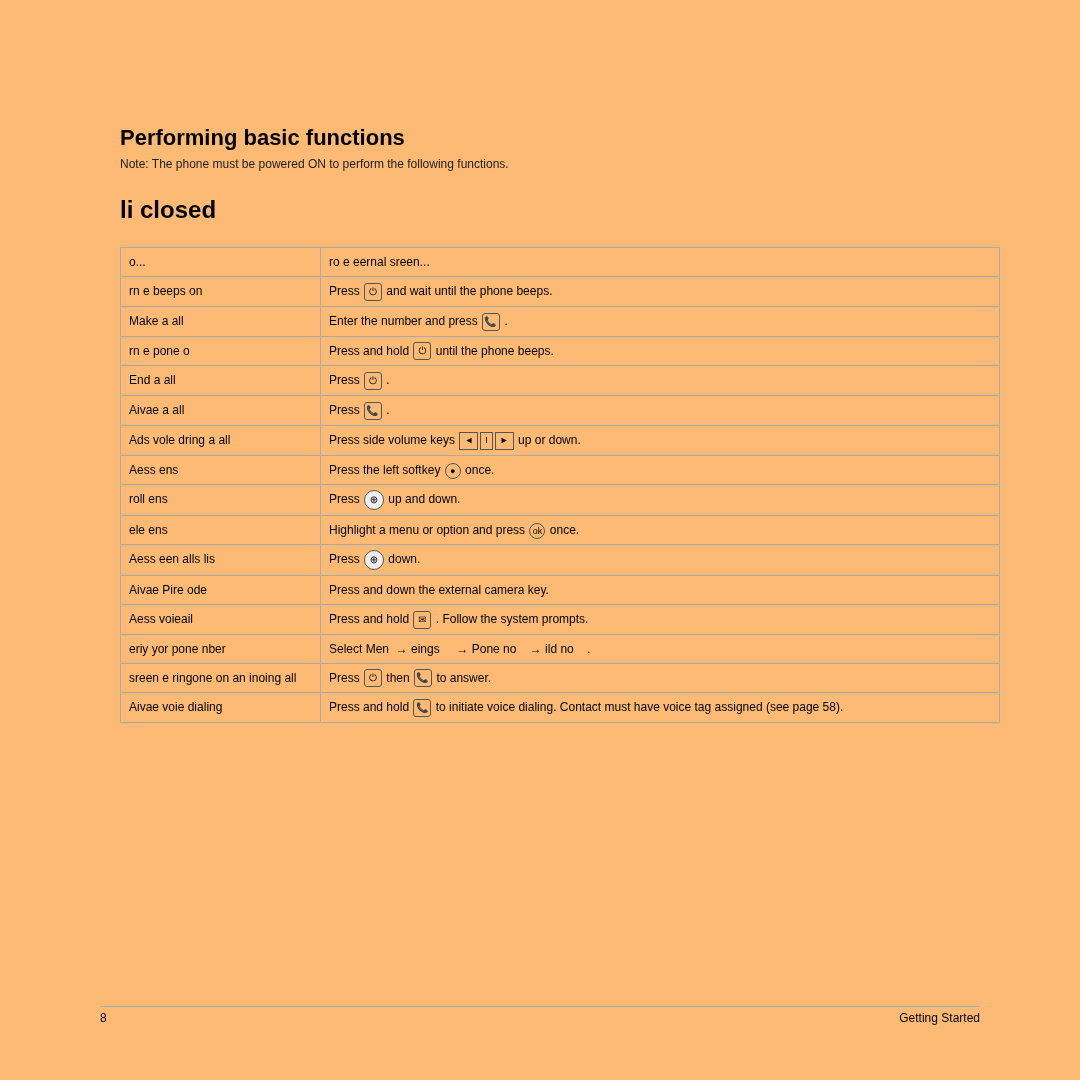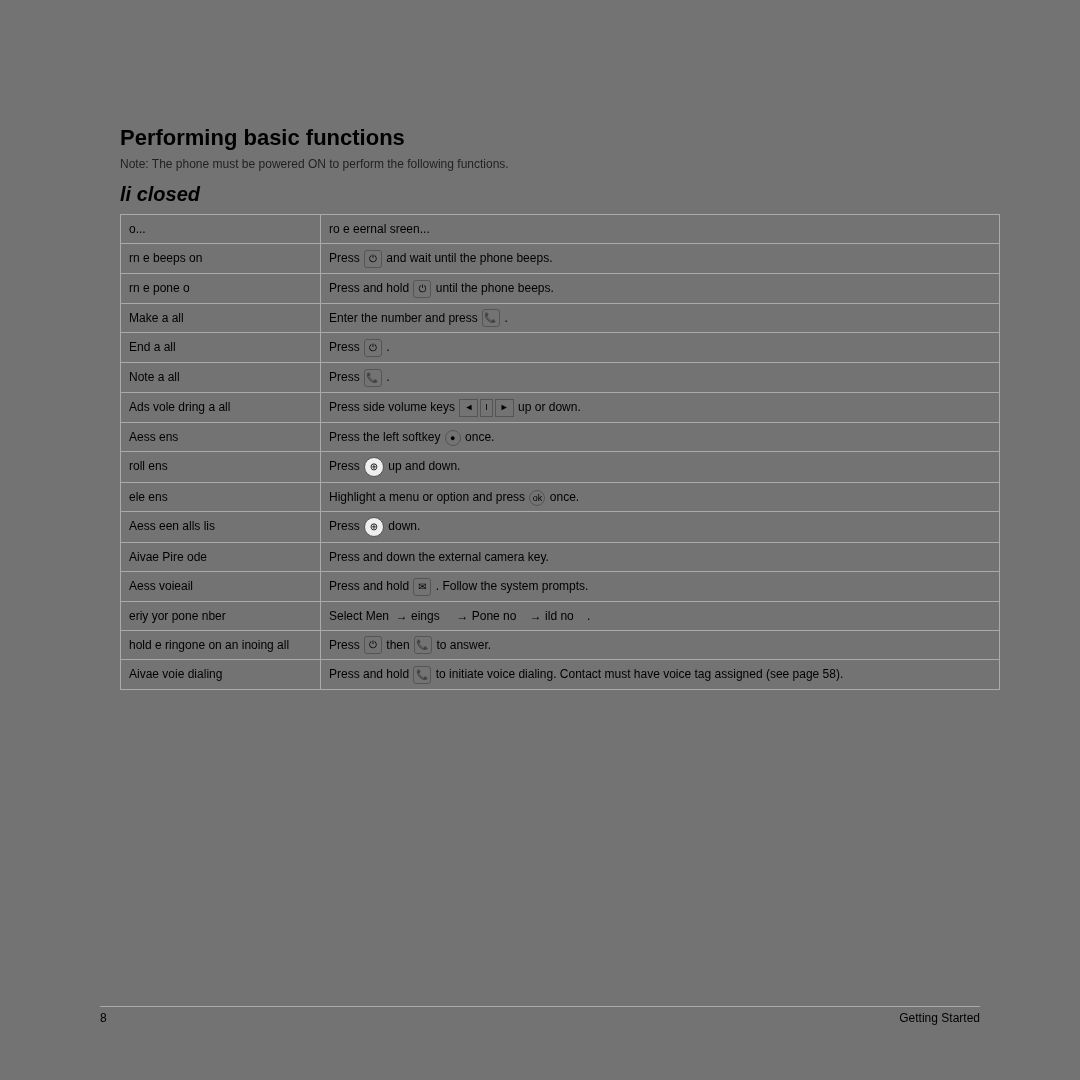--- a/index.html
+++ b/index.html
@@ -8,21 +8,21 @@
       font-family: Arial, Helvetica, sans-serif;
       width: 1080px;
       height: 1080px;
       overflow: hidden;
       position: relative;
     }
 
     .page {
       width: 1080px;
       height: 1080px;
-      background: #737373;
+      background: #fdba74;
       position: relative;
       padding: 60px 80px 60px 120px;
     }
 
     
     .corner-mark {
       position: absolute;
       width: 60px;
       height: 60px;
     }
@@ -54,29 +54,28 @@
     }
 
     .section-title {
       font-size: 22px;
       font-weight: bold;
       margin-bottom: 6px;
     }
 
     .note-text {
       font-size: 12px;
-      margin-bottom: 12px;
+      margin-bottom: 25px;
       color: #222;
     }
 
     .sub-title {
-      font-size: 20px;
+      font-size: 24px;
       font-weight: bold;
-      margin-bottom: 8px;
-      font-style: italic;
+      margin-bottom: 23px;
     }
 
     table {
       width: 100%;
       border-collapse: collapse;
       font-size: 12px;
     }
 
     table td {
       border: 1px solid #aaa;
@@ -252,36 +251,36 @@
         <td>o...</td>
         <td>ro e eernal sreen...</td>
       </tr>
 
       <tr>
         <td>rn e beeps on</td>
         <td>Press <span class="icon-btn">⏻</span> and wait until the phone beeps.</td>
       </tr>
 
       <tr>
+        <td>Make a all</td>
+        <td>Enter the number and press <span class="icon-btn">📞</span> .</td>
+      </tr>
+
+      <tr>
         <td>rn e pone o</td>
         <td>Press and hold <span class="icon-btn">⏻</span> until the phone beeps.</td>
       </tr>
 
       <tr>
-        <td>Make a all</td>
-        <td>Enter the number and press <span class="icon-btn">📞</span> .</td>
-      </tr>
-
-      <tr>
         <td>End a all</td>
         <td>Press <span class="icon-btn">⏻</span> .</td>
       </tr>
 
       <tr>
-        <td>Note a all</td>
+        <td>Aivae a all</td>
         <td>Press <span class="icon-btn">📞</span> .</td>
       </tr>
 
       <tr>
         <td>Ads vole dring a all</td>
         <td>Press side volume keys <span class="icon-vol">◄</span><span class="icon-vol">I</span><span class="icon-vol">►</span> up or down.</td>
       </tr>
 
 
       <tr>
@@ -314,21 +313,21 @@
         <td>Aess voieail</td>
         <td>Press and hold <span class="icon-btn">✉</span> . Follow the system prompts.</td>
       </tr>
 
       <tr>
         <td>eriy yor pone nber</td>
         <td>Select Men &nbsp;→ eings &nbsp;&nbsp;&nbsp;&nbsp;→ Pone no &nbsp;&nbsp;&nbsp;→ ild no &nbsp;&nbsp; .</td>
       </tr>
 
       <tr>
-        <td>hold e ringone on an inoing all</td>
+        <td>sreen e ringone on an inoing all</td>
         <td>Press <span class="icon-btn">⏻</span> then <span class="icon-btn">📞</span> to answer.</td>
       </tr>
 
       <tr>
         <td>Aivae voie dialing</td>
         <td>Press and hold <span class="icon-btn">📞</span> to initiate voice dialing. Contact must have voice tag assigned (see page 58).</td>
       </tr>
     </tbody>
       </table>
   </div>

